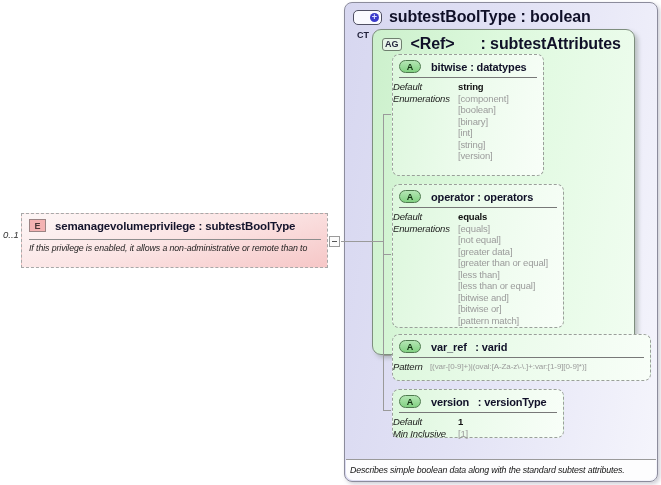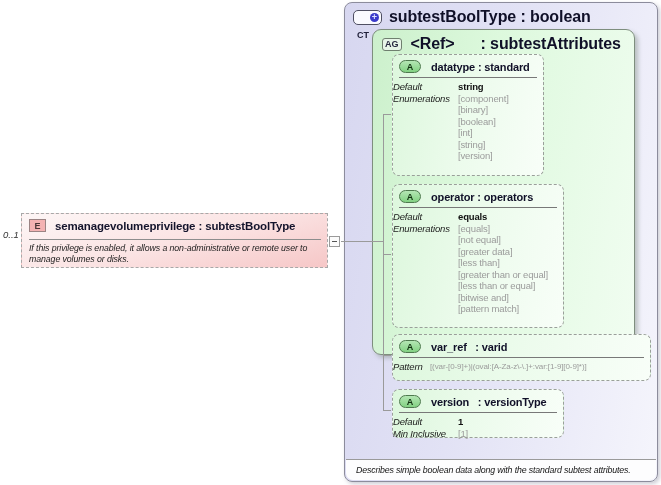--- a/index.html
+++ b/index.html
@@ -102,40 +102,39 @@
   .flabel { width:65px; flex:none; font-style:italic; color:#1c1c1c; }
   .attr-varref .flabel { width:37px; }
   .fval.default { font-weight:bold; color:#111; }
   .fval.enum { color:#9b9b9b; }
   .attr-varref .fval { font-size:8px; color:#9b9b9b; line-height:11px; letter-spacing:-0.1px; }
 
   
   .ct-annotation {
     position:absolute; left:1px; right:1px; bottom:1px; height:21px;
     background:#fdfdfe; border-top:1px solid #9a9a9a; border-radius:0 0 7px 7px;
-    display:flex; align-items:center; padding-left:10px;
+    display:flex; align-items:center; padding-left:4px;
     font-style:italic; font-size:8.8px; color:#141414; letter-spacing:-0.15px; white-space:nowrap;
   }
 </style>
 </head>
 <body>
 
 <div class="canvas">
 
   <div class="cardinality">0..1</div>
 
   <div class="element-box">
     <div class="el-header">
       <span class="badge-e">E</span>
       <span class="el-title">semanagevolumeprivilege : subtestBoolType</span>
     </div>
     <div class="el-sep"></div>
     <div class="el-desc">
-      <div>If this privilege is enabled, it allows a non-administrative or remote user to</div>
-      <div>manage volumes or disks.</div>
+      <div>If this privilege is enabled, it allows a non-administrative or remote than to</div>
     </div>
   </div>
 
   <div class="toggle">
     <span class="toggle-dash"></span>
   </div>
 
   <div class="ct-box">
     <div class="ct-header">
       <span class="badge-ct">
@@ -147,39 +146,39 @@
 
     <div class="ag-box">
       <div class="ag-header">
         <span class="badge-ag">AG</span>
         <span class="ag-title">&lt;Ref&gt;      : subtestAttributes</span>
       </div>
 
       <div class="attr-box attr-datatype">
         <div class="attr-header">
           <span class="badge-a">A</span>
-          <span class="attr-title">datatype : standard</span>
+          <span class="attr-title">bitwise : datatypes</span>
         </div>
         <div class="attr-sep"></div>
         <div class="facets">
           <div class="frow">
               <span class="flabel">Default</span>
               <span class="fval default">string</span>
             </div>
           <div class="frow">
               <span class="flabel">Enumerations</span>
               <span class="fval enum">[component]</span>
             </div>
           <div class="frow">
               <span class="flabel"></span>
+              <span class="fval enum">[boolean]</span>
+            </div>
+          <div class="frow">
+              <span class="flabel"></span>
               <span class="fval enum">[binary]</span>
-            </div>
-          <div class="frow">
-              <span class="flabel"></span>
-              <span class="fval enum">[boolean]</span>
             </div>
           <div class="frow">
               <span class="flabel"></span>
               <span class="fval enum">[int]</span>
             </div>
           <div class="frow">
               <span class="flabel"></span>
               <span class="fval enum">[string]</span>
             </div>
           <div class="frow">
@@ -207,33 +206,37 @@
           <div class="frow">
               <span class="flabel"></span>
               <span class="fval enum">[not equal]</span>
             </div>
           <div class="frow">
               <span class="flabel"></span>
               <span class="fval enum">[greater data]</span>
             </div>
           <div class="frow">
               <span class="flabel"></span>
+              <span class="fval enum">[greater than or equal]</span>
+            </div>
+          <div class="frow">
+              <span class="flabel"></span>
               <span class="fval enum">[less than]</span>
             </div>
           <div class="frow">
               <span class="flabel"></span>
-              <span class="fval enum">[greater than or equal]</span>
-            </div>
-          <div class="frow">
-              <span class="flabel"></span>
               <span class="fval enum">[less than or equal]</span>
             </div>
           <div class="frow">
               <span class="flabel"></span>
               <span class="fval enum">[bitwise and]</span>
+            </div>
+          <div class="frow">
+              <span class="flabel"></span>
+              <span class="fval enum">[bitwise or]</span>
             </div>
           <div class="frow">
               <span class="flabel"></span>
               <span class="fval enum">[pattern match]</span>
             </div>
         </div>
       </div>
 
       <div class="attr-box attr-varref">
         <div class="attr-header">

